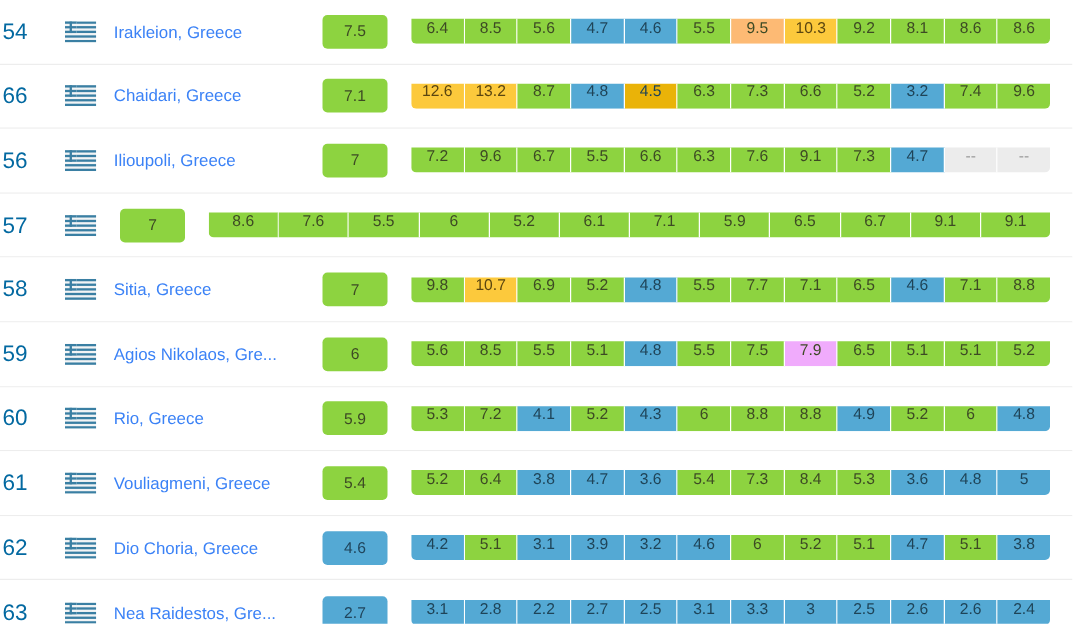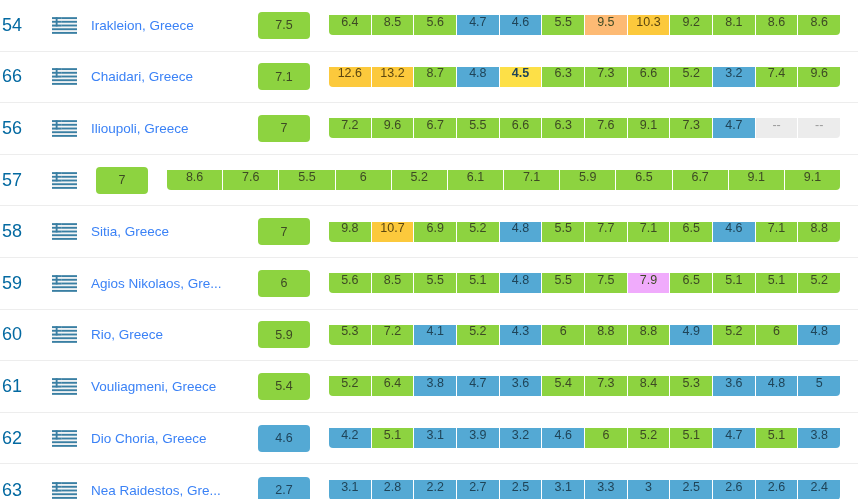--- a/index.html
+++ b/index.html
@@ -162,21 +162,21 @@
       </div>
       <div class="name-cell">Chaidari, Greece</div>
       <div class="badge-cell">
         <div class="badge green" style="background: rgb(141, 211, 64);">7.1</div>
       </div>
       <div class="cells-cell">
         <div class="dcell yellow first" style="background: rgb(252, 201, 60);">12.6</div>
         <div class="dcell yellow" style="background: rgb(252, 201, 60);">13.2</div>
         <div class="dcell green" style="background: rgb(141, 211, 64);">8.7</div>
         <div class="dcell blue" style="background: rgb(84, 169, 212);">4.8</div>
-        <div class="dcell blue" style="background: #fde047; font-weight: bold;">4.5</div>
+        <div class="dcell blue" style="background: #eab308;">4.5</div>
         <div class="dcell green" style="background: rgb(141, 211, 64);">6.3</div>
         <div class="dcell green" style="background: rgb(141, 211, 64);">7.3</div>
         <div class="dcell green" style="background: rgb(141, 211, 64);">6.6</div>
         <div class="dcell green" style="background: rgb(141, 211, 64);">5.2</div>
         <div class="dcell blue" style="background: rgb(84, 169, 212);">3.2</div>
         <div class="dcell green" style="background: rgb(141, 211, 64);">7.4</div>
         <div class="dcell green last" style="background: rgb(141, 211, 64);">9.6</div>
       </div>
     </div>
     <div class="row">

